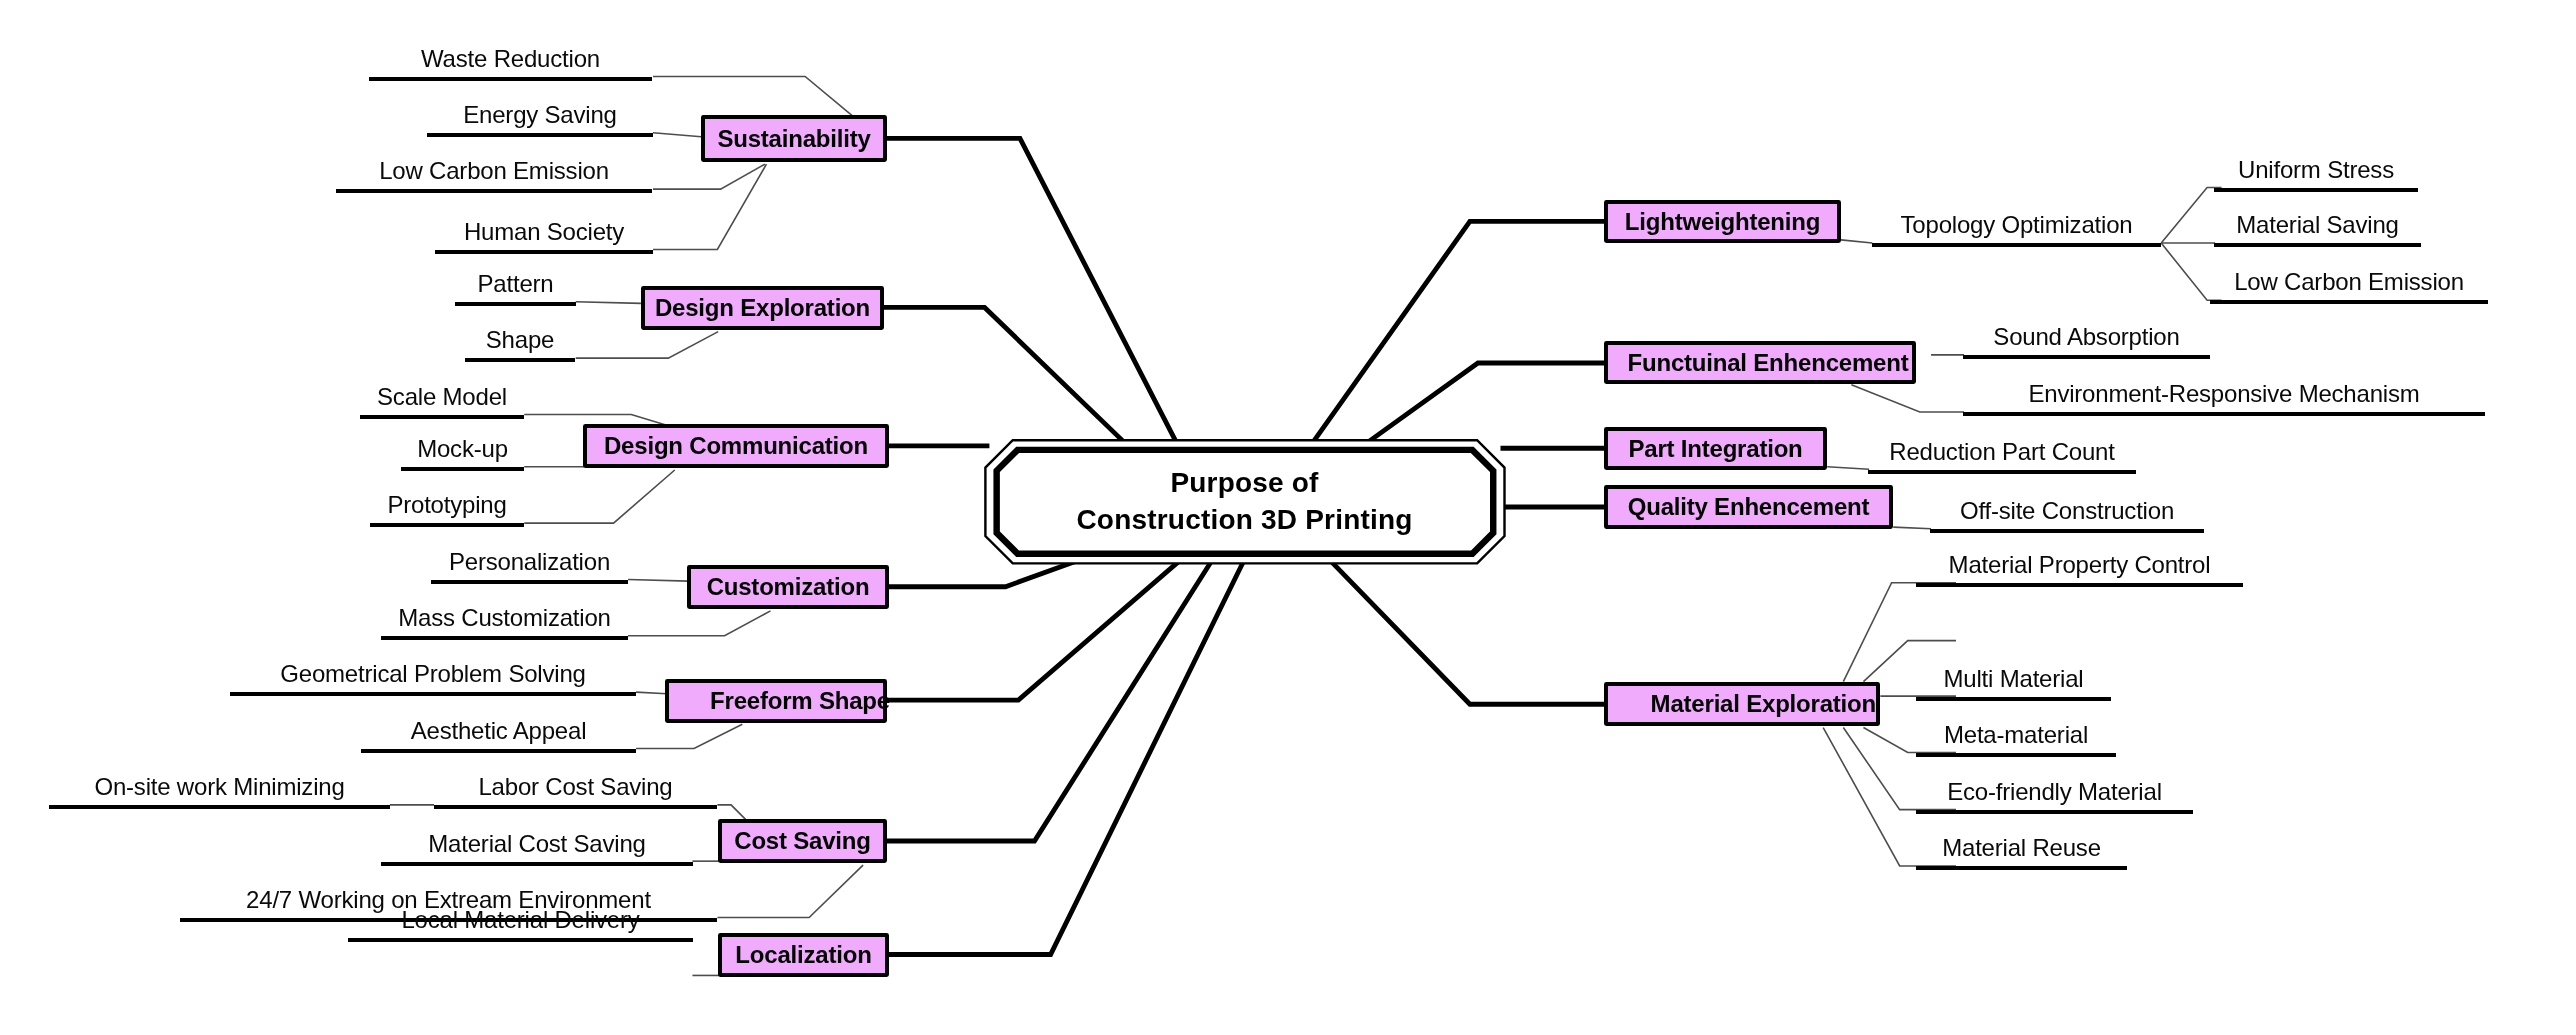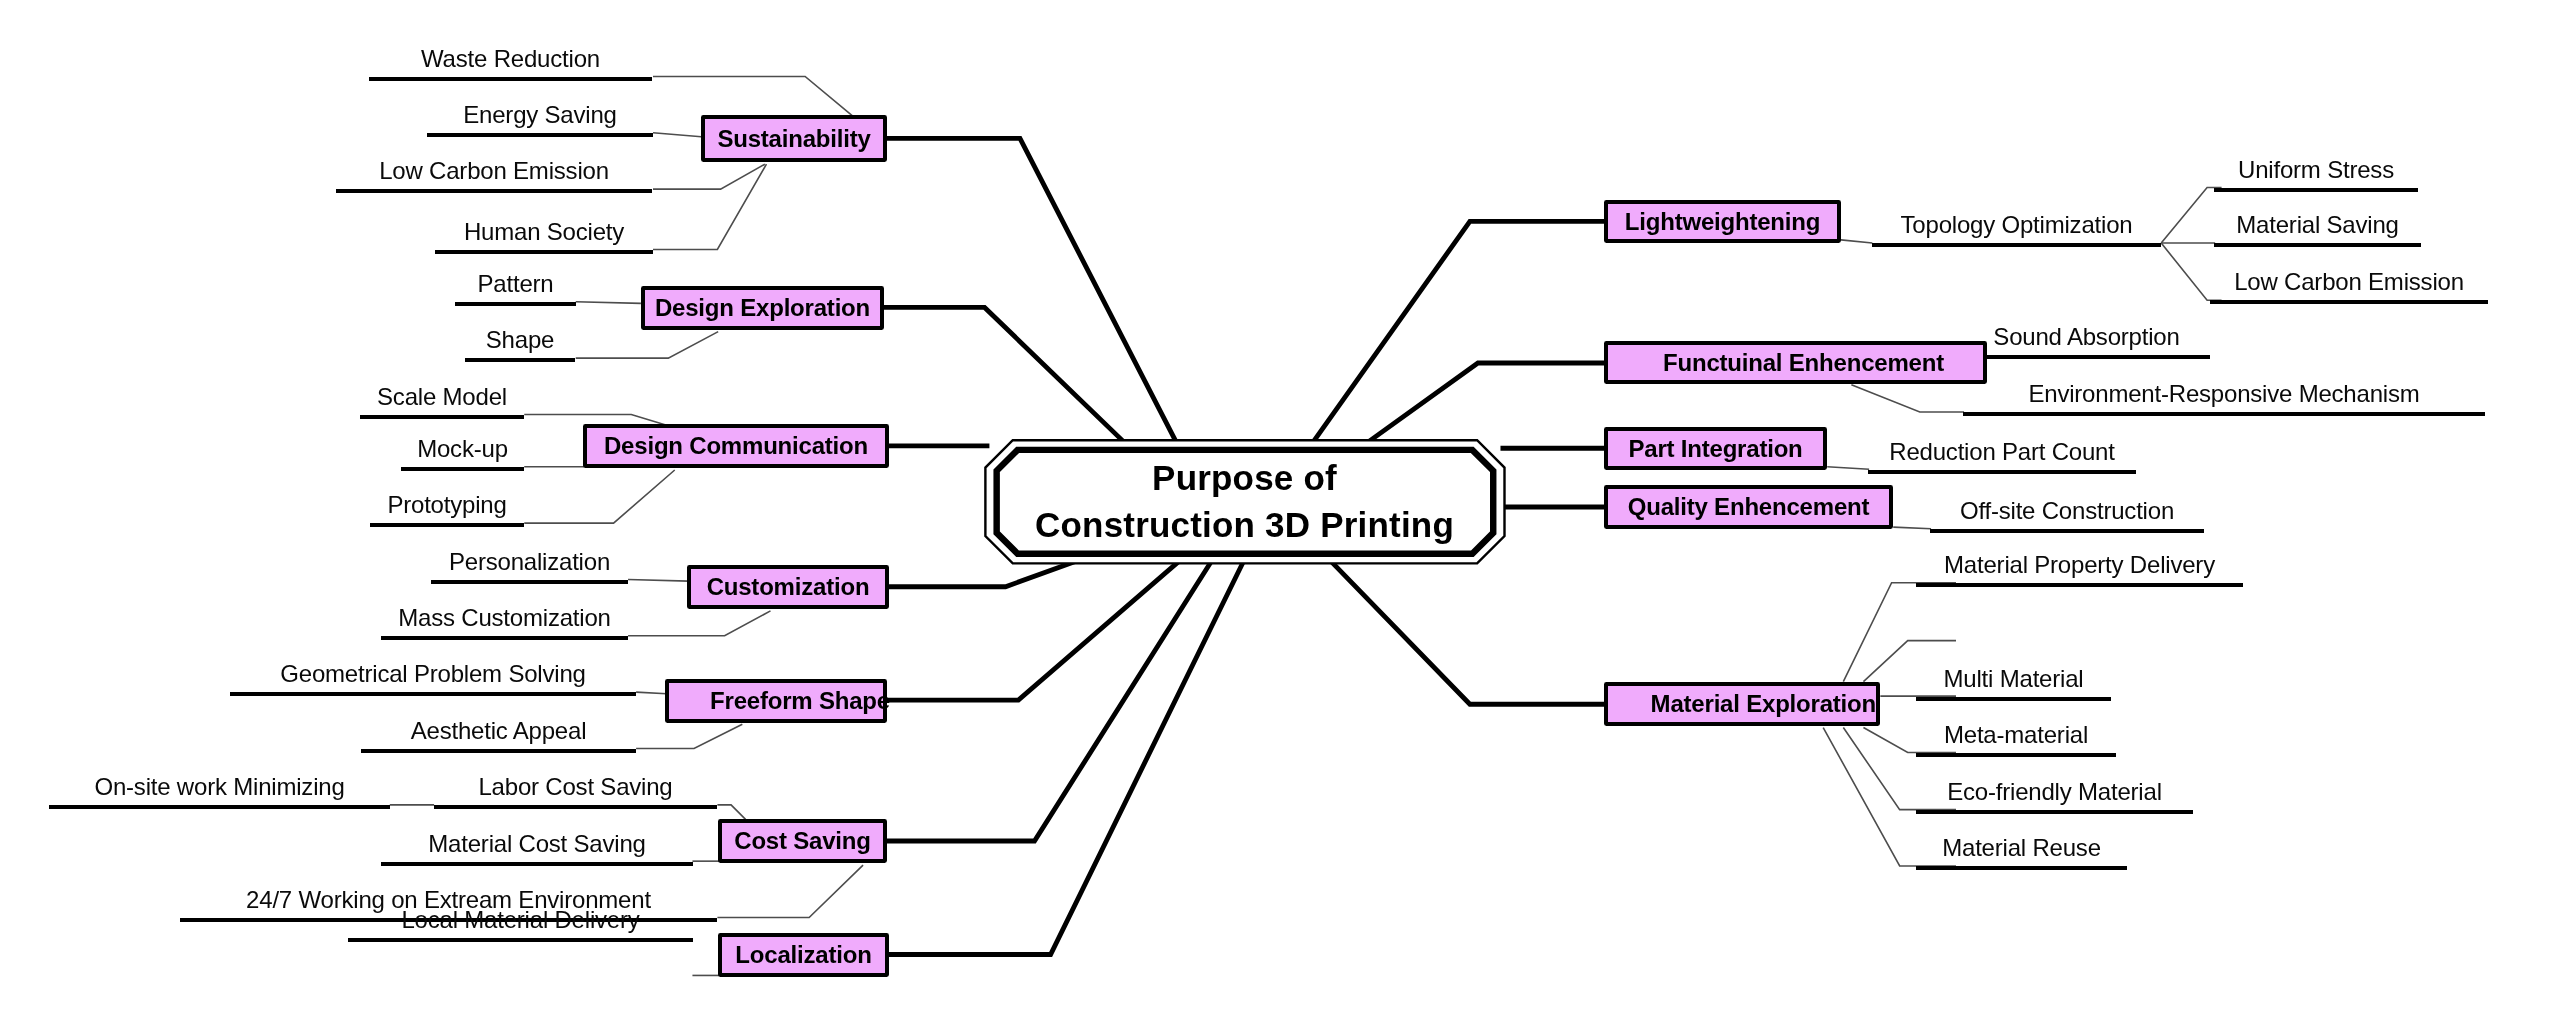--- a/index.html
+++ b/index.html
@@ -23,21 +23,21 @@
     position:absolute;z-index:3;box-sizing:border-box;
     border:4.8px solid #000;border-radius:2.4px;background:#f0abfc;
     display:flex;align-items:center;justify-content:center;
     font-weight:bold;font-size:24px;color:#000;
     white-space:nowrap;letter-spacing:-0.2px;
   }
   .root-label{
     position:absolute;z-index:4;
     left:985px;top:440px;width:519px;height:123px;
     display:flex;flex-direction:column;align-items:center;justify-content:center;
-    font-weight:bold;font-size:35px;line-height:1.32;color:#000;
+    font-weight:bold;font-size:28px;line-height:1.32;color:#000;
     text-align:center;letter-spacing:0.2px;
   }
 </style>
 </head>
 <body>
 
 <div class="canvas">
 
   <svg class="wires" width="2576" height="1035" viewBox="0 0 3200 1286">
 
@@ -121,21 +121,21 @@
   <div class="nodebox" style="left:718px;top:819px;width:169px;height:44px;">
     <span>Cost Saving</span>
     </div>
   <div class="nodebox" style="left:718px;top:933px;width:171px;height:44px;">
     <span>Localization</span>
     </div>
 
   <div class="nodebox" style="left:1604px;top:200px;width:237px;height:43px;">
     <span>Lightweightening</span>
     </div>
-  <div class="nodebox" style="left:1604px;top:341px;width:383px;height:43px;padding-left:16px;">
+  <div class="nodebox" style="left:1604px;top:341px;width:312px;height:43px;padding-left:16px;">
     <span>Functuinal Enhencement</span>
     </div>
   <div class="nodebox" style="left:1604px;top:427px;width:223px;height:43px;">
     <span>Part Integration</span>
     </div>
   <div class="nodebox" style="left:1604px;top:485px;width:289px;height:44px;">
     <span>Quality Enhencement</span>
     </div>
   <div class="nodebox" style="left:1604px;top:682px;width:276px;height:44px;justify-content:flex-end;">
     <span>Material Exploration</span>
@@ -161,20 +161,20 @@
   <div class="leaf" style="left:348px;top:904px;width:345px;">Local Material Delivery</div>
 
   <div class="leaf" style="left:1872px;top:209px;width:289px;">Topology Optimization</div>
   <div class="leaf" style="left:2214px;top:154px;width:204px;">Uniform Stress</div>
   <div class="leaf" style="left:2214px;top:209px;width:207px;">Material Saving</div>
   <div class="leaf" style="left:2210px;top:266px;width:278px;">Low Carbon Emission</div>
   <div class="leaf" style="left:1963px;top:321px;width:247px;">Sound Absorption</div>
   <div class="leaf" style="left:1963px;top:378px;width:522px;">Environment-Responsive Mechanism</div>
   <div class="leaf" style="left:1868px;top:436px;width:268px;">Reduction Part Count</div>
   <div class="leaf" style="left:1930px;top:495px;width:274px;">Off-site Construction</div>
-  <div class="leaf" style="left:1916px;top:549px;width:327px;">Material Property Delivery</div>
+  <div class="leaf" style="left:1916px;top:549px;width:327px;">Material Property Control</div>
   <div class="leaf" style="left:1916px;top:663px;width:195px;">Multi Material</div>
   <div class="leaf" style="left:1916px;top:719px;width:200px;">Meta-material</div>
   <div class="leaf" style="left:1916px;top:776px;width:277px;">Eco-friendly Material</div>
   <div class="leaf" style="left:1916px;top:832px;width:211px;">Material Reuse</div>
 
 </div>
 
 
 </body></html>

